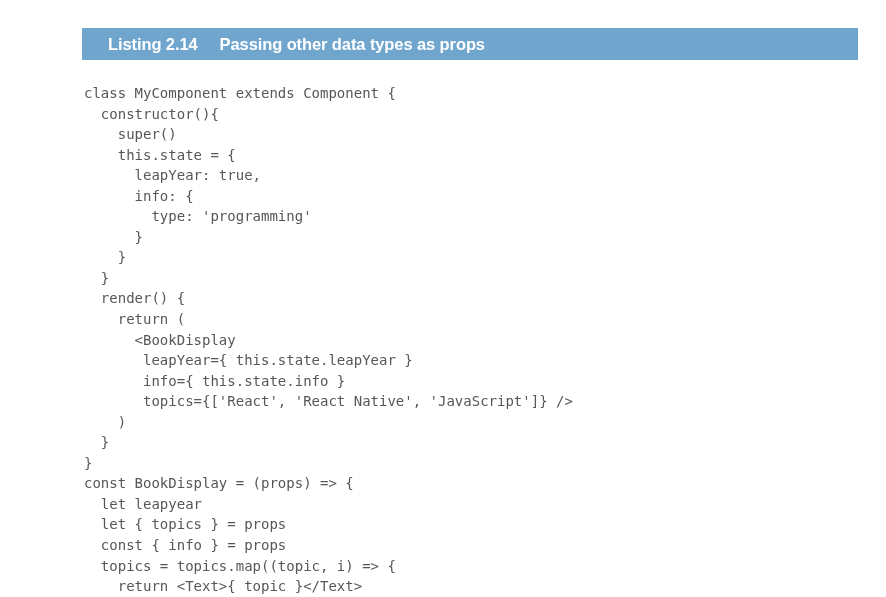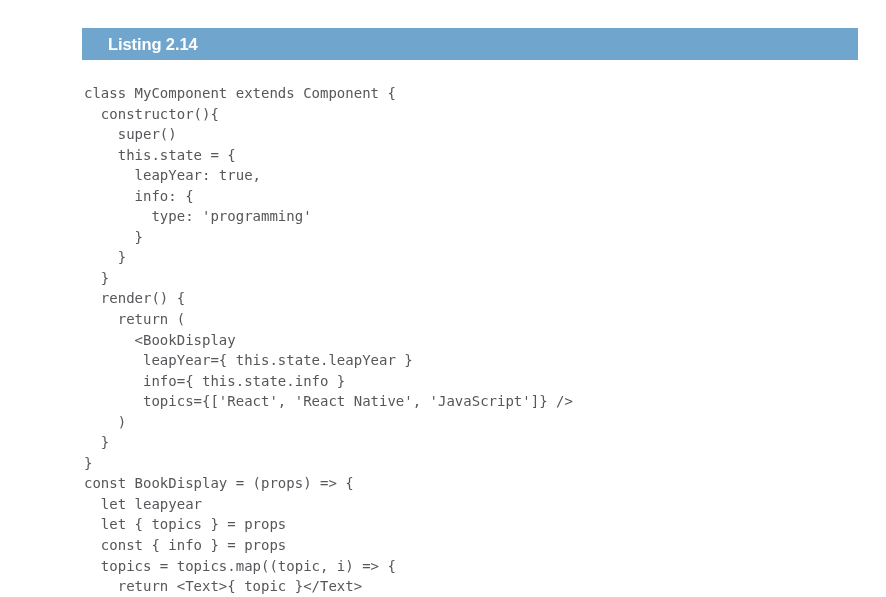--- a/index.html
+++ b/index.html
@@ -72,17 +72,18 @@
   }
 </style>
 </head>
 <body>
 
 <div id="listing-figure" style="background: rgb(255, 255, 255);">
 
   <div class="caption-bar" style="background: rgb(112, 166, 205);">
     <span class="caption-label" style="color: rgb(255, 255, 255);">Listing 2.14</span>
     <span class="caption-gap"></span>
+    <span class="caption-title" style="color: rgb(255, 255, 255);">Passing other data types as props</span>
   </div>
 
   <pre class="code-block"><code style="color: rgb(85, 87, 90);"><span class="code-line">class MyComponent extends Component {</span><span class="code-line">  constructor(){</span><span class="code-line">    super()</span><span class="code-line">    this.state = {</span><span class="code-line">      leapYear: true,</span><span class="code-line">      info: {</span><span class="code-line">        type: 'programming'</span><span class="code-line">      }</span><span class="code-line">    }</span><span class="code-line">  }</span><span class="code-line">  render() {</span><span class="code-line">    return (</span><span class="code-line">      &lt;BookDisplay</span><span class="code-line">       leapYear={ this.state.leapYear }</span><span class="code-line">       info={ this.state.info }</span><span class="code-line">       topics={['React', 'React Native', 'JavaScript']} /&gt;</span><span class="code-line">    )</span><span class="code-line">  }</span><span class="code-line">}</span><span class="code-line">const BookDisplay = (props) =&gt; {</span><span class="code-line">  let leapyear</span><span class="code-line">  let { topics } = props</span><span class="code-line">  const { info } = props</span><span class="code-line">  topics = topics.map((topic, i) =&gt; {</span><span class="code-line">    return &lt;Text&gt;{ topic }&lt;/Text&gt;</span></code></pre>
 
 </div>
 
 </body></html>

